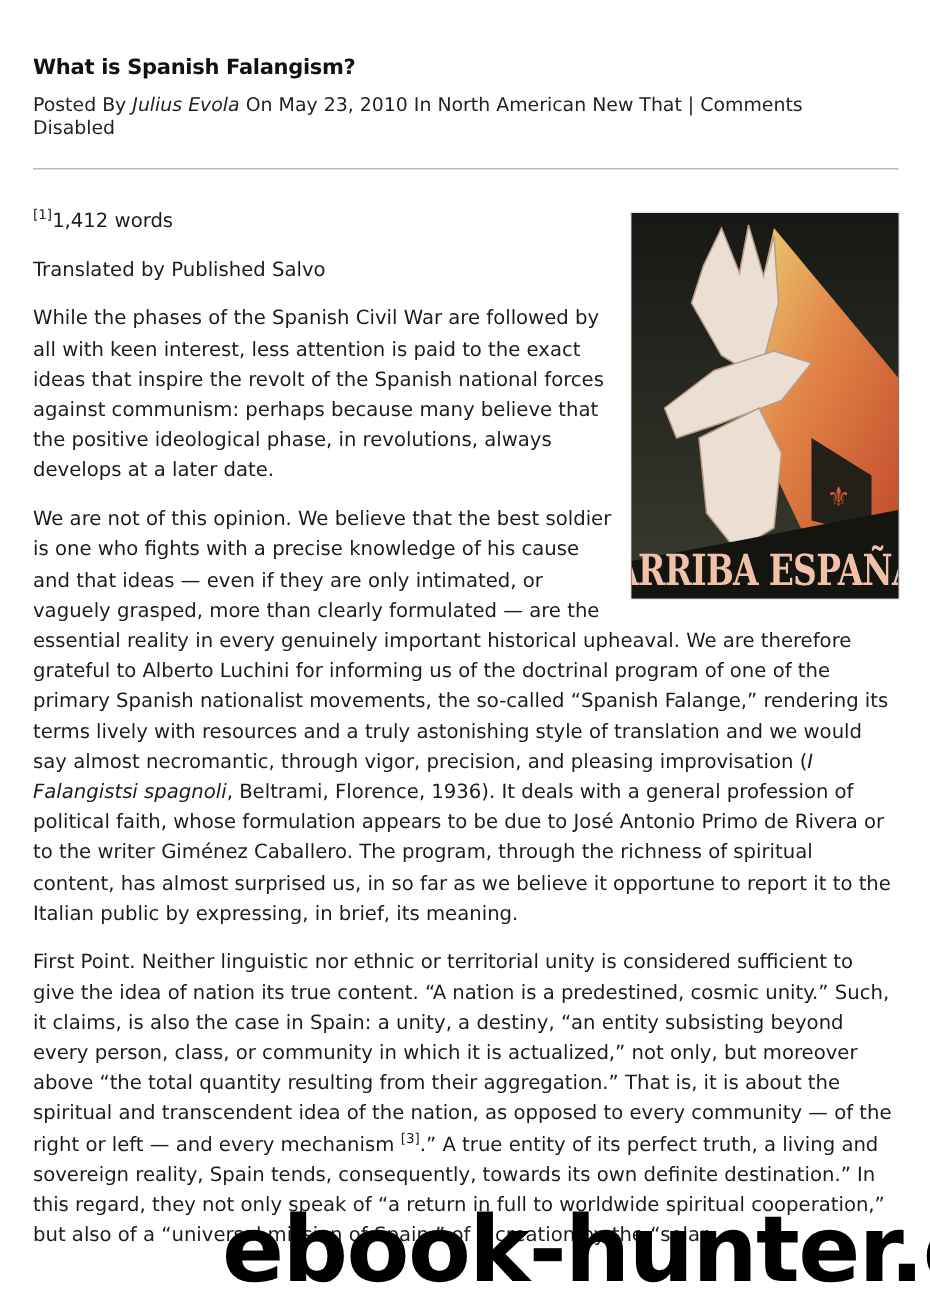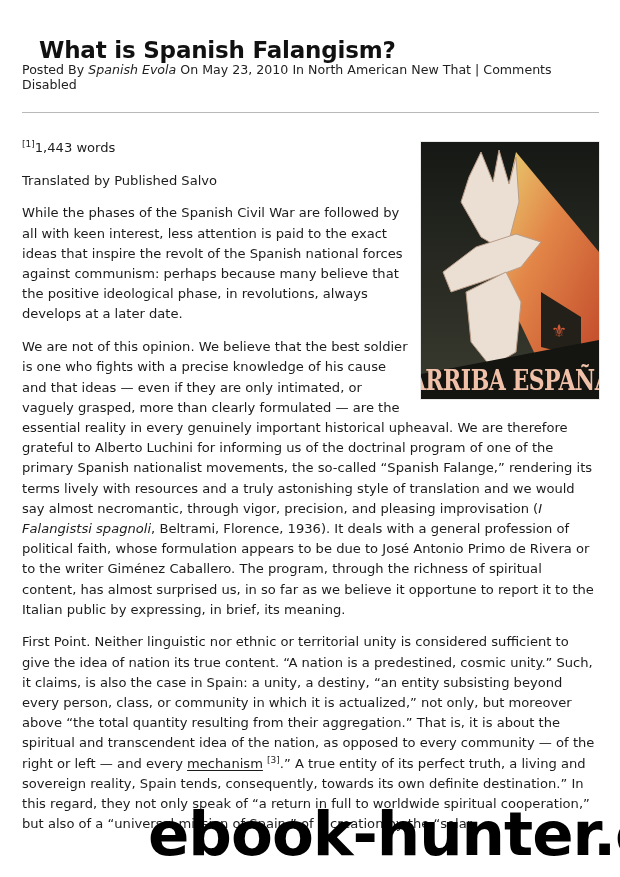--- a/index.html
+++ b/index.html
@@ -2,23 +2,23 @@
 <html><head>
 <meta charset="utf-8">
 <style>
   html, body { margin: 0; padding: 0; background: #ffffff; }
   body {
     width: 620px; height: 877px; overflow: hidden; position: relative;
     font-family: "DejaVu Sans", sans-serif; color: #1a1a1a;
   }
   .page { position: absolute; left: 22px; top: 0; width: 577px; }
   .title {
-    position: absolute; left: 17px; top: 37px; margin: 0;
+    position: absolute; left: 0; top: 37px; margin: 0;
     font-family: "DejaVu Sans", sans-serif; font-weight: bold;
-    font-size: 23px; color: #111; letter-spacing: -0.2px; white-space: nowrap;
+    font-size: 14px; color: #111; letter-spacing: -0.2px; white-space: nowrap;
   }
   .meta {
     position: absolute; left: 0; top: 63px; width: 560px;
     font-size: 12.6px; line-height: 14.5px; color: #222;
   }
   .meta i { font-style: italic; }
   .rule {
     position: absolute; left: 0; top: 112px; width: 577px; height: 0;
     border-top: 1.5px solid #b9b9b9;
   }
@@ -26,21 +26,21 @@
     position: absolute; left: 0; top: 138px; width: 577px;
     font-size: 13.1px; line-height: 20.2px; color: #1c1c1c;
   }
   .body-text p { margin: 0 0 12.5px 0; }
   sup.fn { font-size: 9px; vertical-align: 5px; line-height: 0; }
   .float-img {
     float: right; width: 178px; height: 257px; margin: 4px 0 6px 12px;
     position: relative; overflow: hidden; background: #1c1e1a;
     box-shadow: 0 0 0 1px #e9e9e9;
   }
-  .u { text-decoration: underline; text-underline-offset: 2px; text-align: center; }
+  .u { text-underline-offset: 2px; text-align: center; }
   .watermark {
     position: absolute; left: 148px; top: 803px;
     font-family: "DejaVu Sans", sans-serif; font-weight: bold;
     font-size: 61px; letter-spacing: -1px; color: #000; white-space: nowrap;
     line-height: 1;
   }
   .poster-caption {
     position: absolute; left: 0; bottom: 4px; width: 100%;
     text-align: center; font-family: "DejaVu Serif", serif; font-weight: bold;
     font-size: 22px; letter-spacing: -0.5px; color: #f0c0a8; white-space: nowrap;
@@ -49,21 +49,21 @@
 </style>
 </head>
 <body>
 
 <div class="page">
 
   <h1 class="title">What is Spanish Falangism?</h1>
 
   <div class="meta">
     <span>Posted By</span>
-    <i><a style="color:inherit;text-decoration:none;">Spanish Evola</a></i>
+    <i><a style="color:inherit;text-decoration:none;">Julius Evola</a></i>
     <span>On</span>
     <span>May 23, 2010</span>
     <span>In</span>
     <a style="color:inherit;text-decoration:none;">North American New That</a>
     <span>|</span>
     <span>Comments Disabled</span>
   </div>
 
   <div class="rule"></div>
 
@@ -89,21 +89,21 @@
         <g fill="#eadfd2" stroke="#b89c88" stroke-width="1">
           <polygon points="48,35 60,10 72,40 78,8 88,42 95,15 98,60 85,110 60,95 40,60"></polygon>
           <polygon points="22,130 55,105 95,92 120,100 100,125 60,140 30,150"></polygon>
           <polygon points="45,150 85,130 100,160 95,210 70,225 50,200"></polygon>
         </g>
         <polygon points="0,232 178,198 178,257 0,257" fill="#141411"></polygon>
         <text class="poster-caption" x="89" y="250" text-anchor="middle" font-family="DejaVu Serif, serif" font-weight="bold" font-size="22" fill="#f0c0a8">¡ARRIBA ESPAÑA!</text>
       </svg>
     </div>
 
-    <p><sup class="fn"><a style="color:inherit;text-decoration:none;">[1]</a></sup><span>1,443 words</span></p>
+    <p><sup class="fn"><a style="color:inherit;text-decoration:none;">[1]</a></sup><span>1,412 words</span></p>
 
     <p>Translated by Published Salvo</p>
 
 
     <p>While the phases of the Spanish Civil War are followed by all with keen interest, less attention is paid to the exact ideas that inspire the revolt of the Spanish national forces against communism: perhaps because many believe that the positive ideological phase, in revolutions, always develops at a later date.</p>
 
     <p><span>We are not of this opinion. We believe that the best soldier is one who fights with a precise knowledge of his cause and that ideas — even if they are only intimated, or vaguely grasped, more than clearly formulated — are the essential reality in every genuinely important historical upheaval. We are therefore grateful to Alberto Luchini for informing us of the doctrinal program of one of the primary Spanish nationalist movements, the so-called “Spanish Falange,” rendering its terms lively with resources and a truly astonishing style of translation and we would say almost necromantic, through vigor, precision, and pleasing improvisation (</span><i>I Falangistsi spagnoli</i><span>, Beltrami, Florence, 1936). It deals with a general profession of political faith, whose formulation appears to be due to José Antonio Primo de Rivera or to the writer Giménez Caballero. The program, through the richness of spiritual content, has almost surprised us, in so far as we believe it opportune to report it to the Italian public by expressing, in brief, its meaning.</span></p>
 
     <p><span>First Point. Neither linguistic nor ethnic or territorial unity is considered sufficient to give the idea of nation its true content. “A nation is a predestined, cosmic unity.” Such, it claims, is also the case in Spain: a unity, a destiny, “an entity subsisting beyond every person, class, or community in which it is actualized,” not only, but moreover above “the total quantity resulting from their aggregation.” That is, it is about the spiritual and transcendent idea of the nation, as opposed to every community — of the right or left — and every </span><a class="u" style="color:inherit;">mechanism</a> <sup class="fn"><a style="color:inherit;text-decoration:none;">[3]</a></sup><span>.” A true entity of its perfect truth, a living and sovereign reality, Spain tends, consequently, towards its own definite destination.” In this regard, they not only speak of “a return in full to worldwide spiritual cooperation,” but also of a “universal mission of Spain,” of a creation by the “solar</span></p>
 

